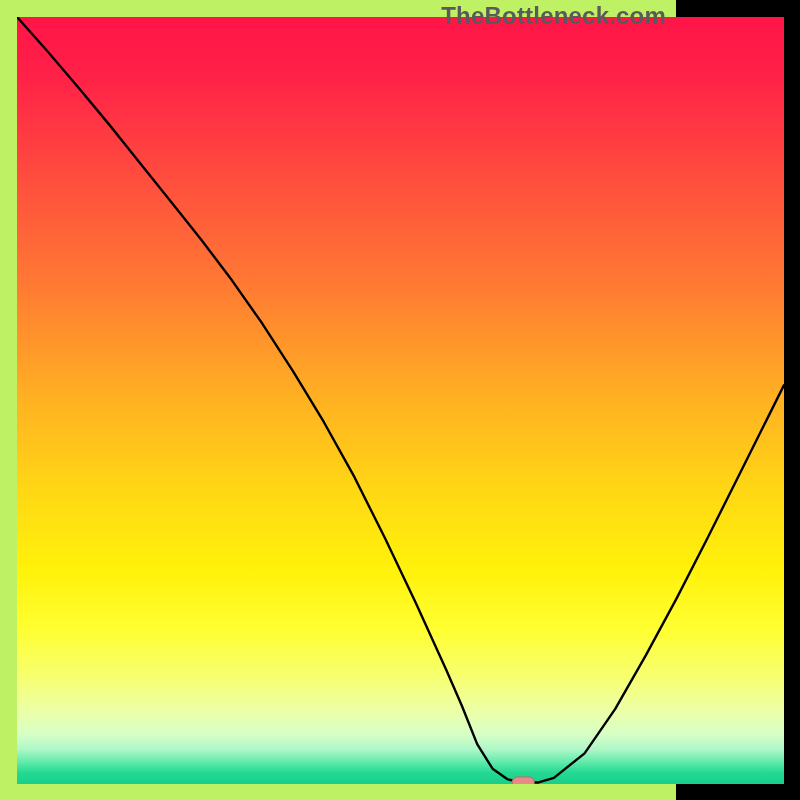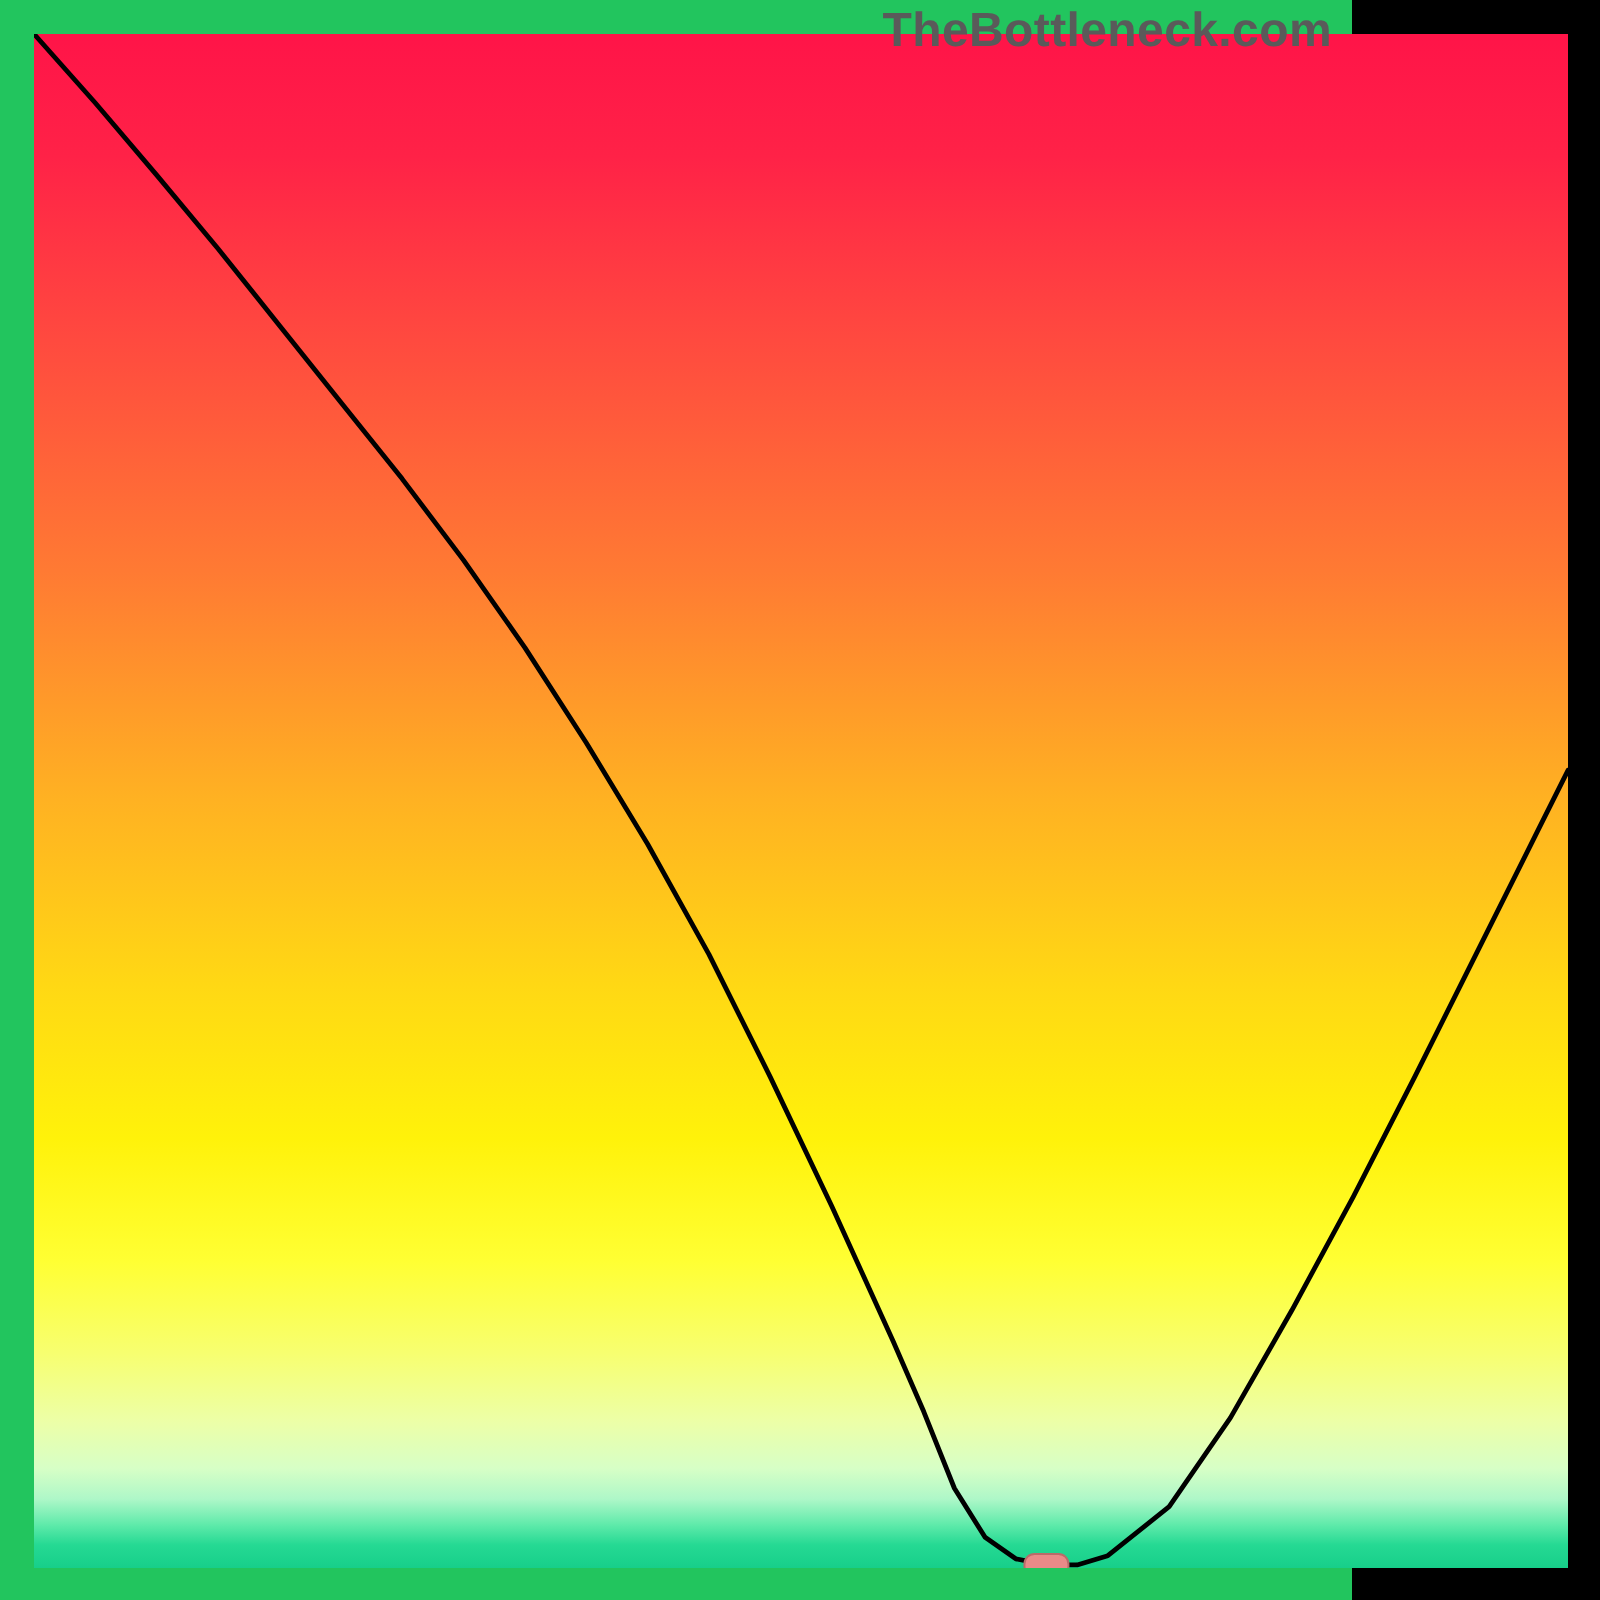--- a/index.html
+++ b/index.html
@@ -8,21 +8,21 @@
     width: 800px;
     height: 800px;
     background: #000;
     font-family: Arial, Helvetica, sans-serif;
     overflow: hidden;
   }
   .frame {
     position: relative;
     width: 676px;
     height: 800px;
-    background: #22c55e;
+    background: #bef264;
   }
   .watermark {
     position: absolute;
     top: 2px;
     right: 10px;
     color: #5a5a5a;
     font-size: 24px;
     font-weight: 600;
     letter-spacing: 0.2px;
     z-index: 50;

